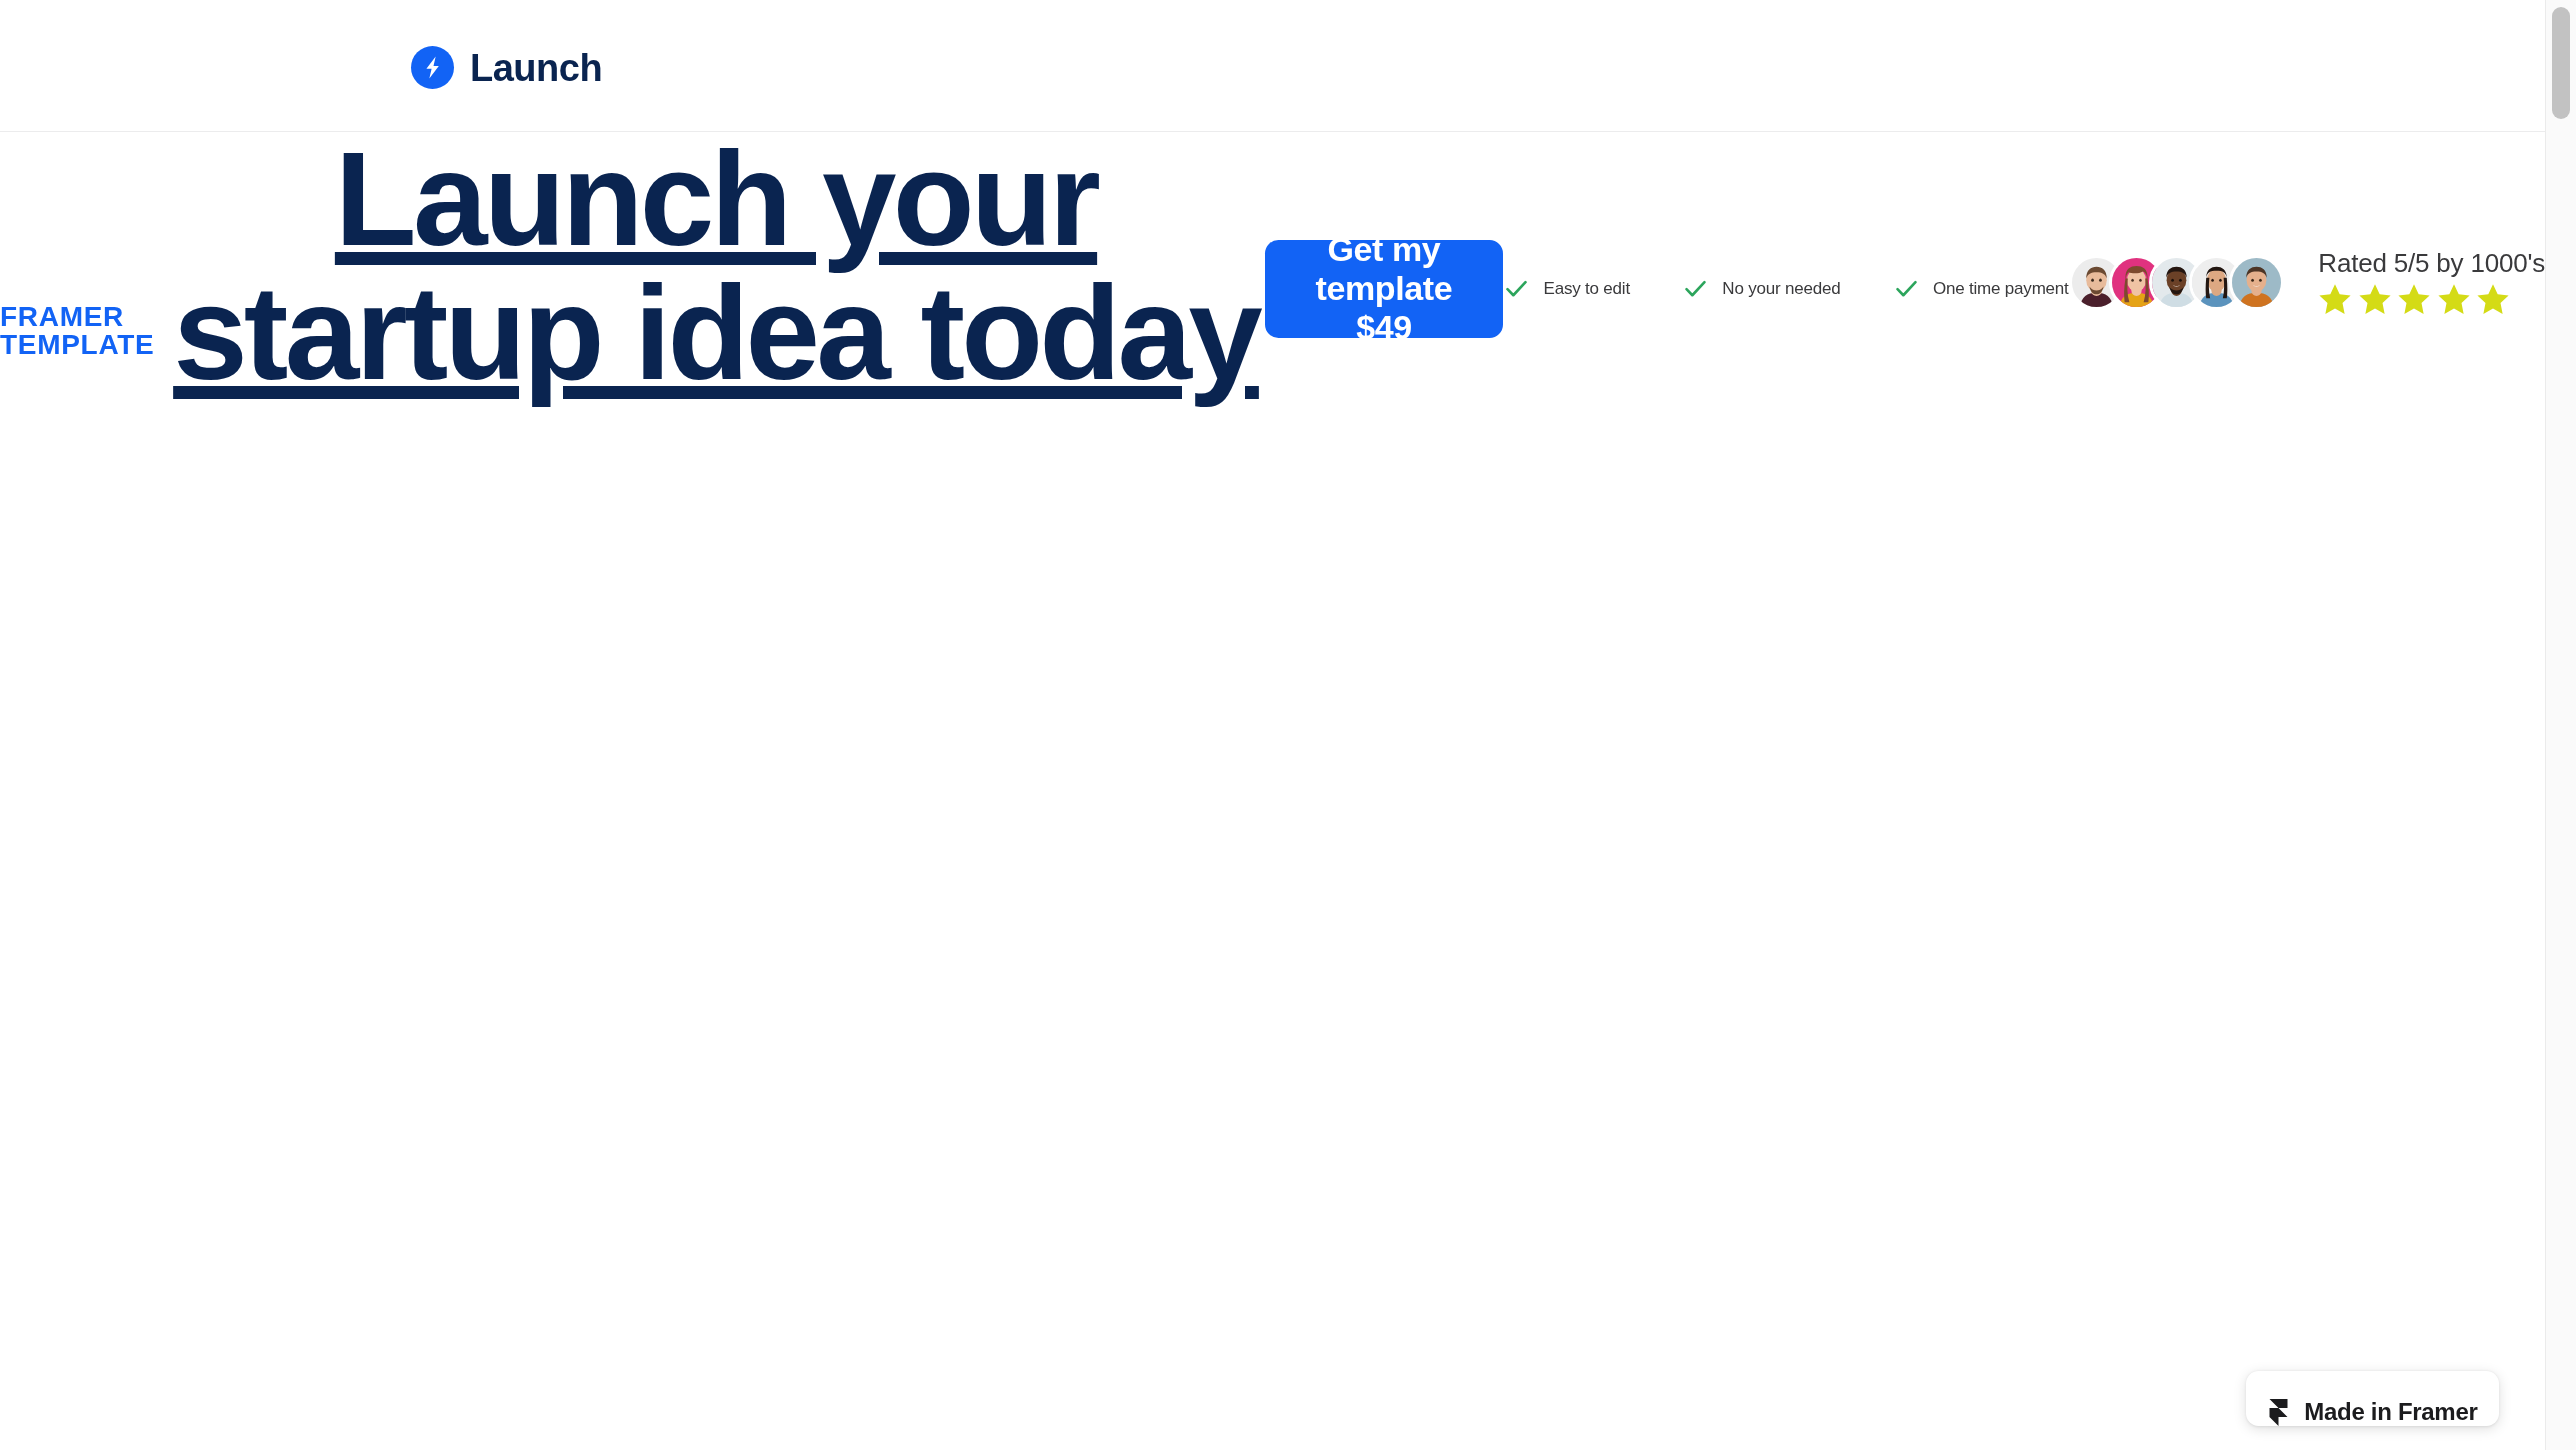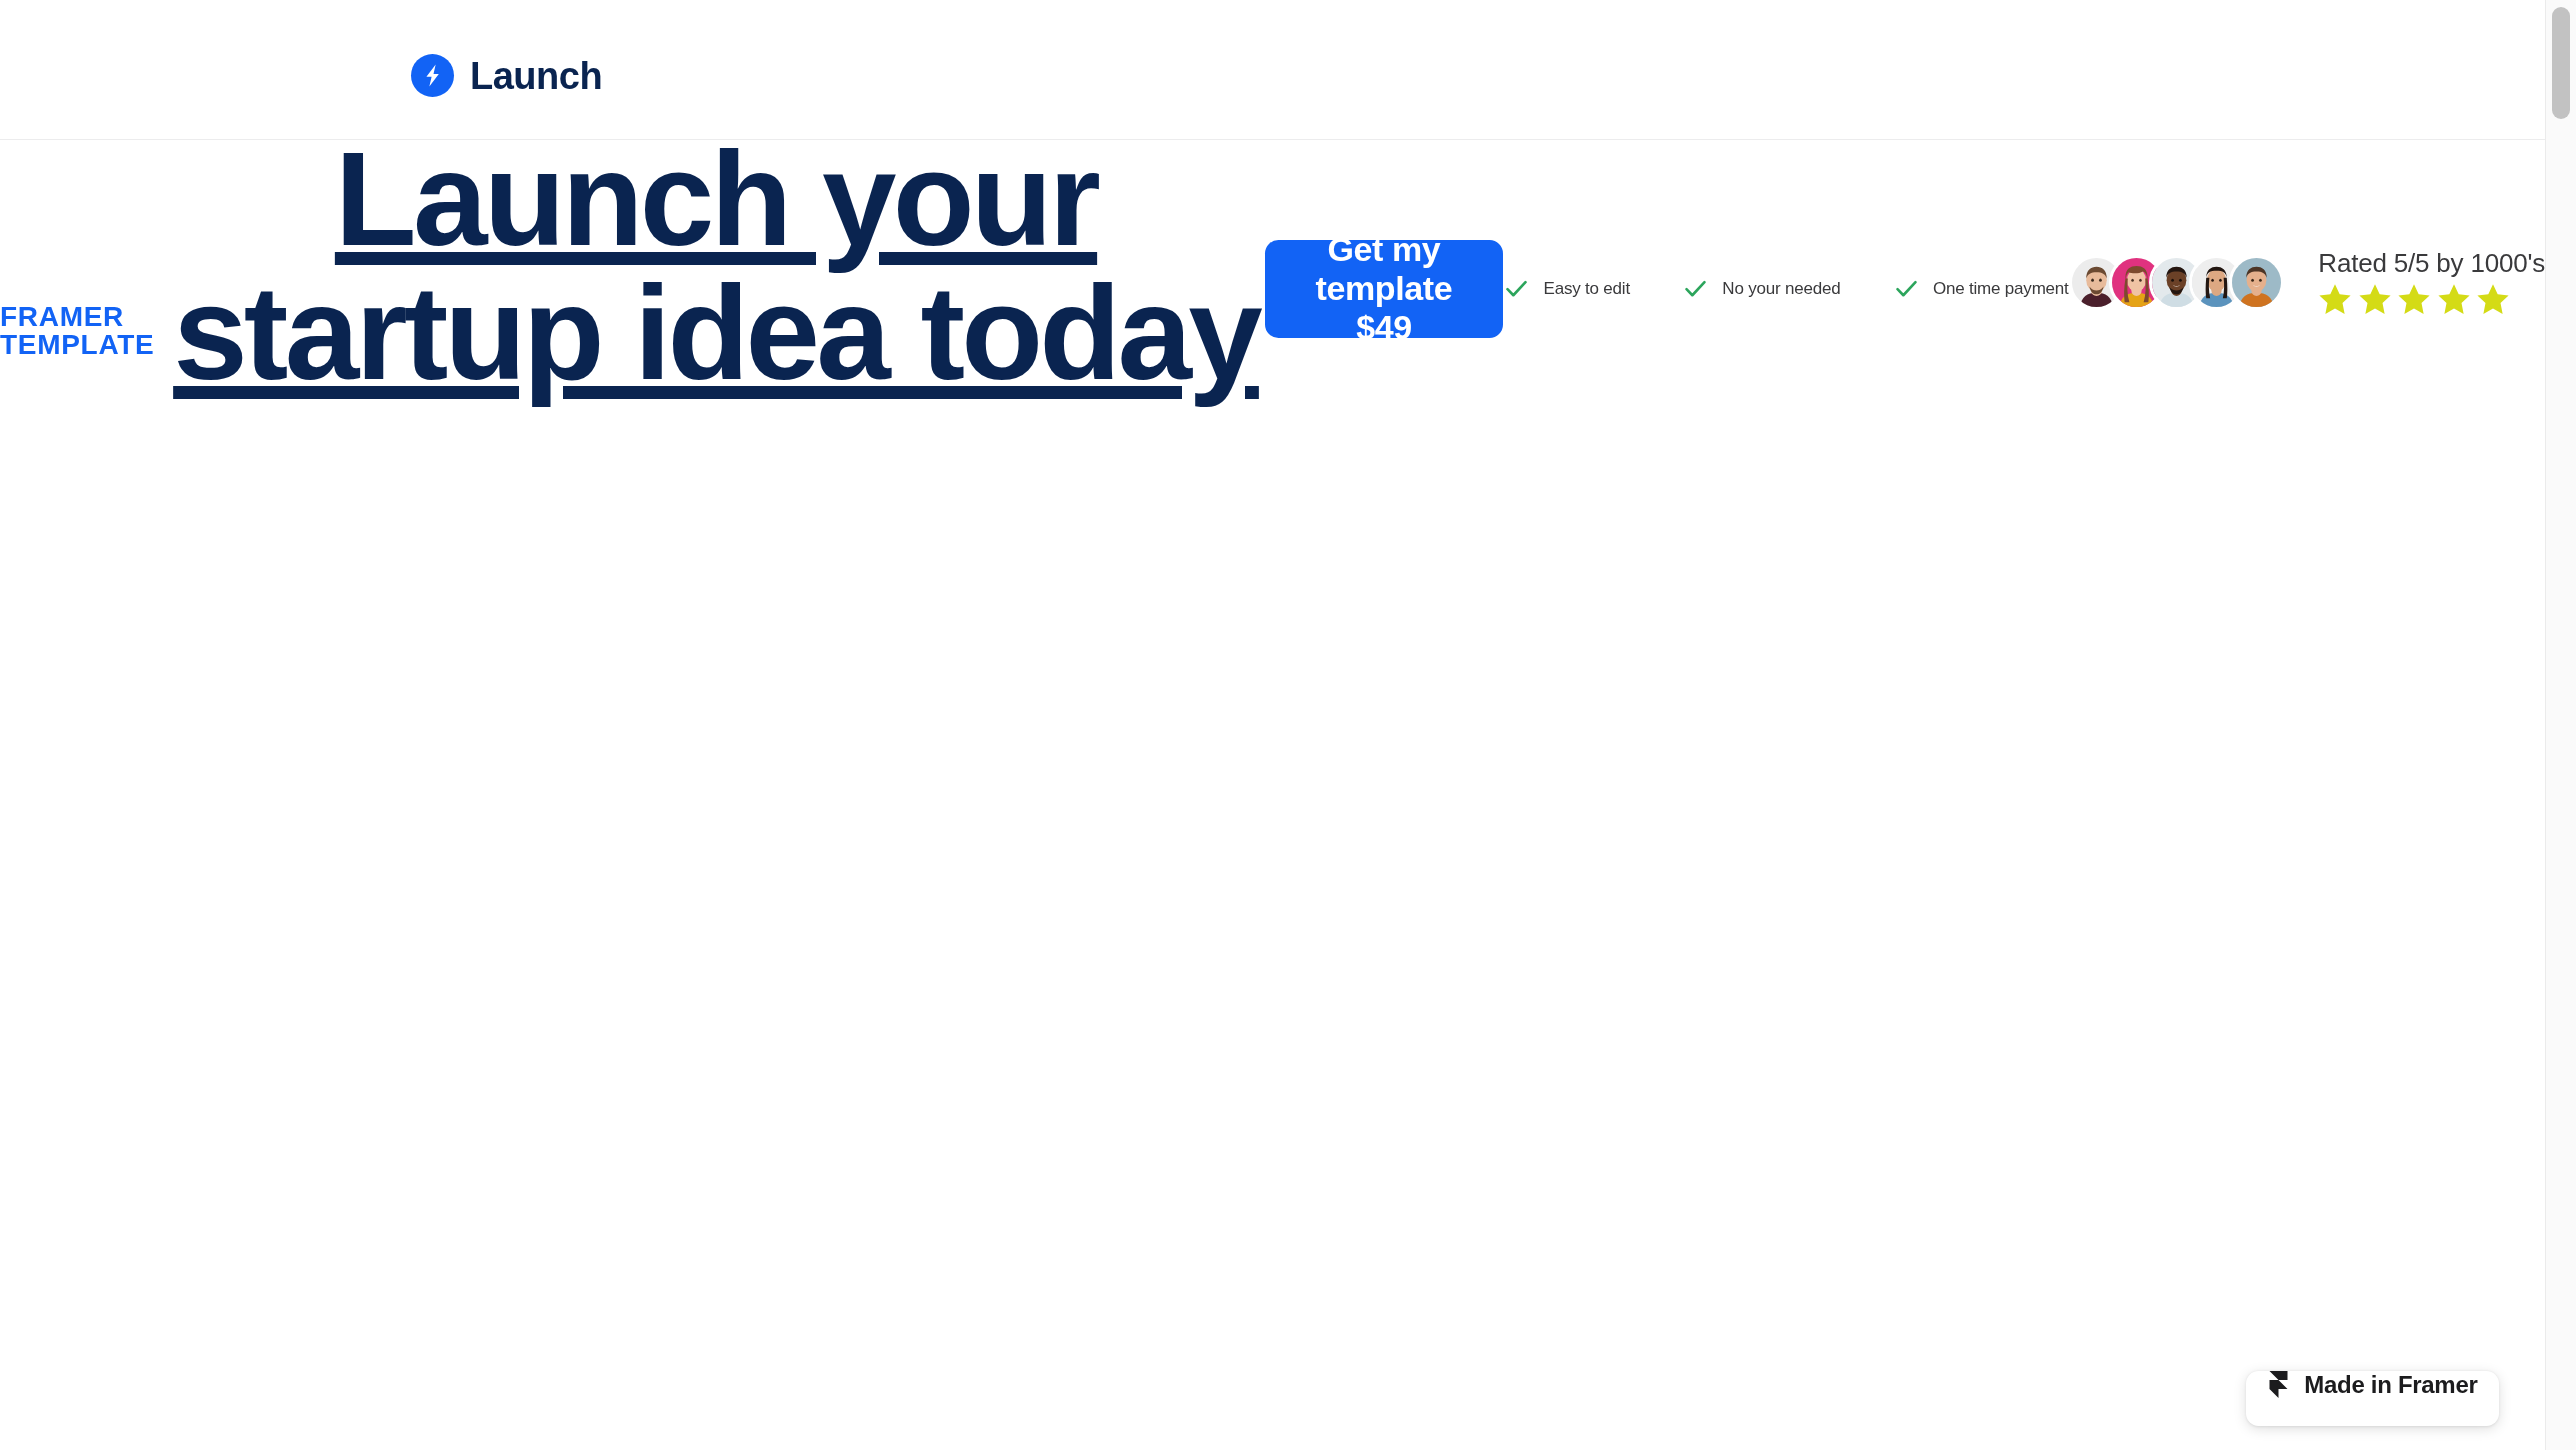--- a/index.html
+++ b/index.html
@@ -21,21 +21,21 @@
     position: relative;
     width: 2576px;
     height: 1451px;
     background: #ffffff;
     overflow: hidden;
   }
 
   
   .header {
     position: absolute;
-    top: 12px; left: 0;
+    top: 4px; left: 0;
     width: 2545px;
     height: 128px;
     background: #ffffff;
     border-bottom: 1.8px solid #ececed;
     display: flex;
     align-items: center;
   }
 
   .brand {
     position: absolute;
@@ -237,21 +237,21 @@
   
   .framer-badge {
     position: absolute;
     right: 77px;
     bottom: 25px;
     height: 55px;
     background: #ffffff;
     border-radius: 12.5px;
     box-shadow: 0 2.7px 12.5px rgba(0,0,0,0.13), 0 0.9px 2.7px rgba(0,0,0,0.08);
     display: flex;
-    align-items: flex-start;
+    align-items: flex-end;
     gap: 14.3px;
     padding: 0 21.5px;
     text-decoration: none;
     cursor: pointer;
   }
 
   .framer-badge-label {
     font-size: 24px;
     font-weight: 700;
     color: #1c1c1e;

